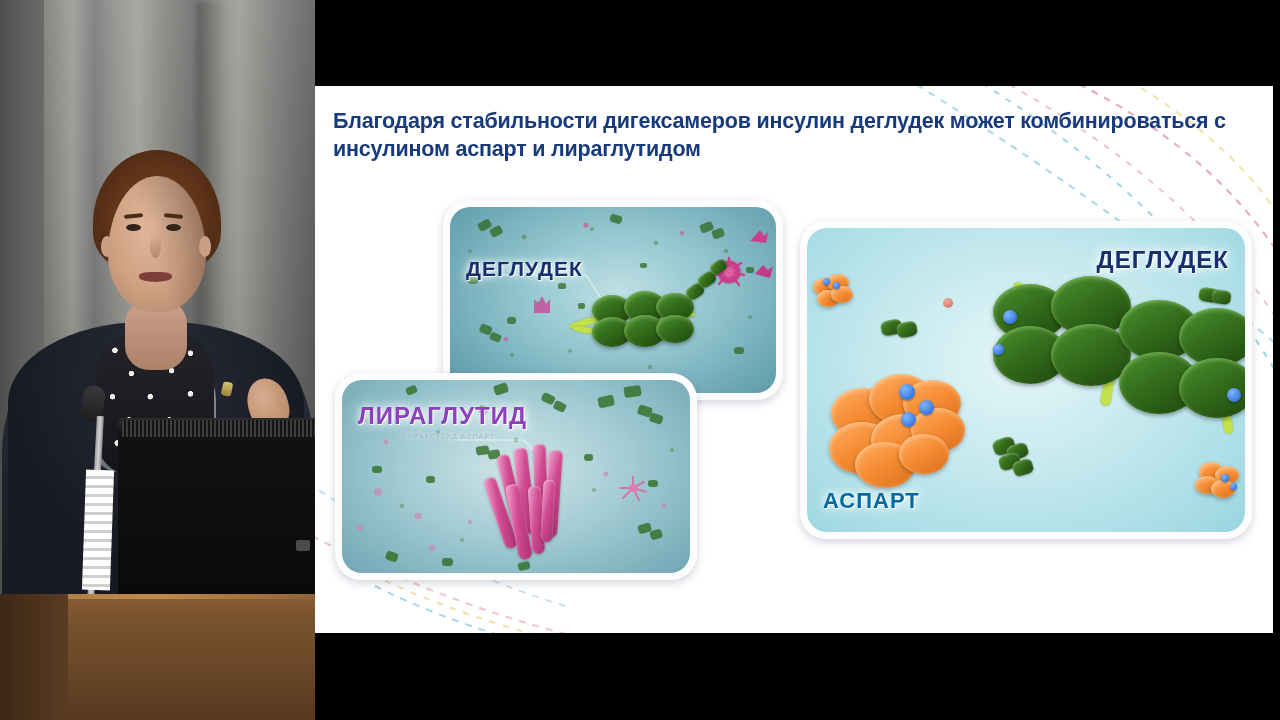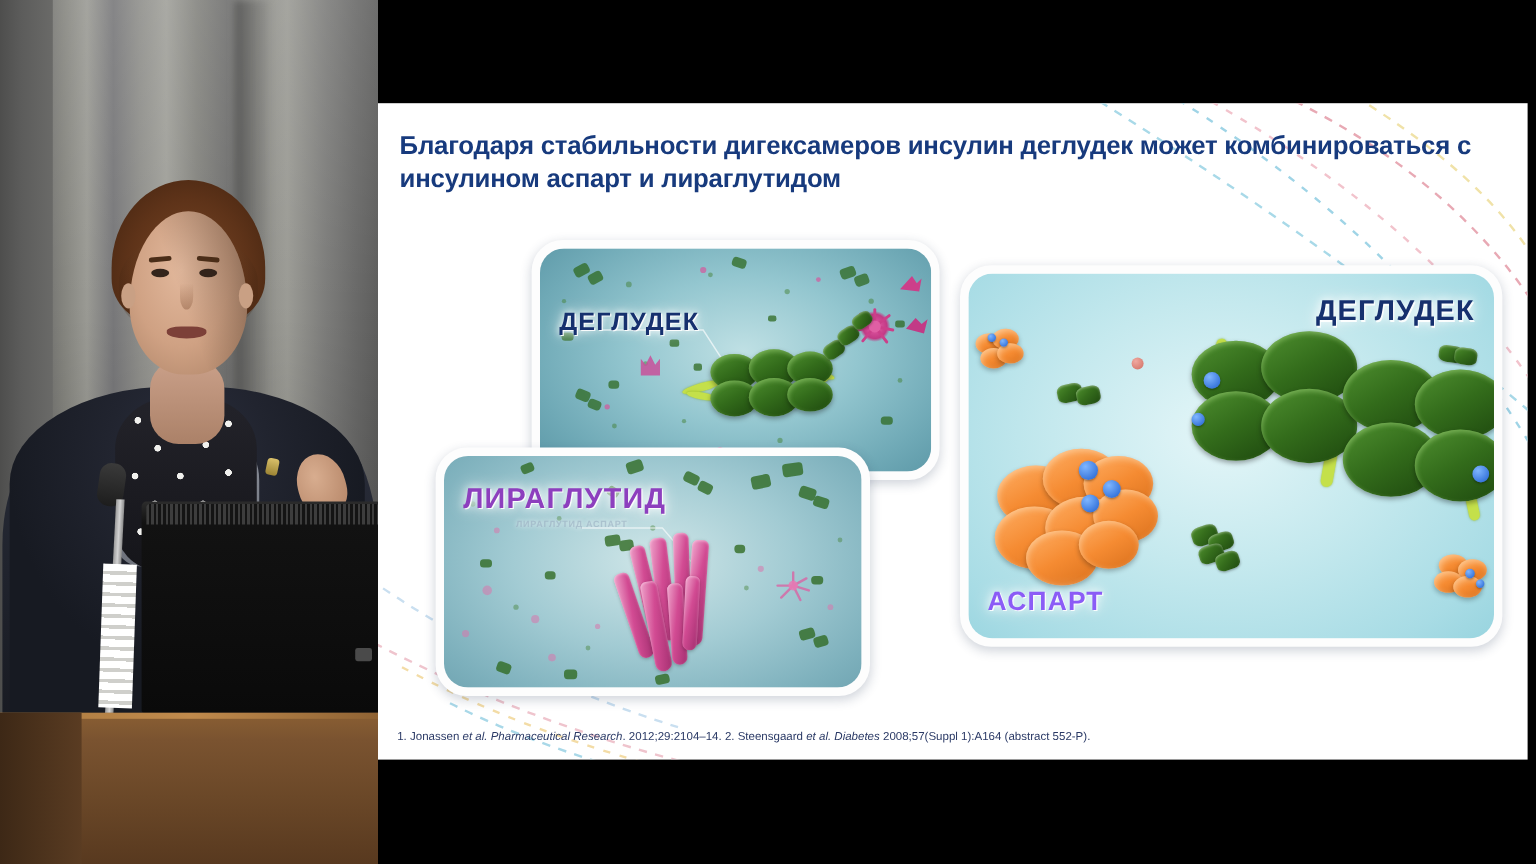--- a/index.html
+++ b/index.html
@@ -132,21 +132,21 @@
   .footnote { position:absolute; left:16px; bottom:12px; width:930px;
     color:#2b3a66; font-size:9.6px; line-height:1.25; font-family:"Liberation Sans", sans-serif; }
   .footnote i { font-style:italic; }
 
   
   .card { position:absolute; background:#fdfdfd; border-radius:26px;
     box-shadow:0 3px 9px rgba(40,60,90,.22); padding:7px; }
   .card-inner { width:100%; height:100%; border-radius:20px; overflow:hidden; position:relative; }
 
   #card-deglsmall { left:128px; top:114px; width:340px; height:200px; }
-  #card-lira      { left:20px;  top:287px; width:362px; height:207px;margin-left:28px; }
+  #card-lira      { left:20px;  top:287px; width:362px; height:207px; }
   #card-combo     { left:485px; top:135px; width:452px; height:318px; }
 
   
   .bg-teal { position:absolute; inset:0;
     background:
       radial-gradient(ellipse 70% 80% at 52% 46%, #bfe0e4 0%, #93c6cf 42%, #6fa9b6 78%, #5b97a6 100%); }
   .bg-lira { position:absolute; inset:0;
     background:
       radial-gradient(ellipse 75% 85% at 50% 45%, #cfe6e8 0%, #a2cbd3 45%, #7db0bc 80%, #6ba0ae 100%); }
   .bg-cyan { position:absolute; inset:0;
@@ -181,21 +181,21 @@
   .cap { position:absolute; font-weight:700; letter-spacing:1px;
     font-family:"Liberation Sans", sans-serif; }
   .cap-degl-small { left:16px; top:50px; font-size:21px; color:#16306e;
     text-shadow:0 0 6px #fff, 0 0 12px #fff, 1px 1px 0 rgba(255,255,255,.9); }
   .cap-lira { left:16px; top:22px; font-size:24px; color:#8d3fbe;
     text-shadow:0 0 7px #fff, 0 0 14px #fff, 1px 1px 0 rgba(255,255,255,.9); }
   .cap-lira-sub { left:60px; top:52px; font-size:7.5px; font-weight:700; letter-spacing:.6px;
     color:rgba(150,170,190,.55); text-shadow:0 0 4px rgba(255,255,255,.8); }
   .cap-degl-big { right:16px; top:18px; font-size:24px; color:#16306e;
     text-shadow:0 0 7px #fff, 0 0 14px #fff, 1px 1px 0 rgba(255,255,255,.9); }
-  .cap-aspart { left:16px; bottom:18px; font-size:22px; color:#8b5cf6;
+  .cap-aspart { left:16px; bottom:18px; font-size:22px; color:#0369a1;
     text-shadow:0 0 7px #fff, 0 0 14px #fff, 1px 1px 0 rgba(255,255,255,.9); }
 </style>
 </head>
 <body>
 
 <div id="stage">
 
   <div id="camera">
     <div class="curtain"></div>
     <div class="fold-left"></div>
@@ -500,18 +500,15 @@
           <div class="dot-blue" style="left:196px; top:82px;  width:14px; height:14px;"></div>
           <div class="dot-blue" style="left:186px; top:116px; width:11px; height:11px;"></div>
           <div class="dot-blue" style="left:420px; top:160px; width:14px; height:14px;"></div>
         </div>
 
         <div class="cap cap-degl-big">ДЕГЛУДЕК</div>
         <div class="cap cap-aspart">АСПАРТ</div>
       </div>
     </div>
 
-    <div class="footnote">
-      <span>1. Jonassen </span><i>et al. Pharmaceutical Research</i><span>. 2012;29:2104–14. 2. Steensgaard </span><i>et al. Diabetes</i><span> 2008;57(Suppl 1):A164 (abstract 552-P).</span>
-    </div>
 
   </div>
 </div>
 
 </body></html>

